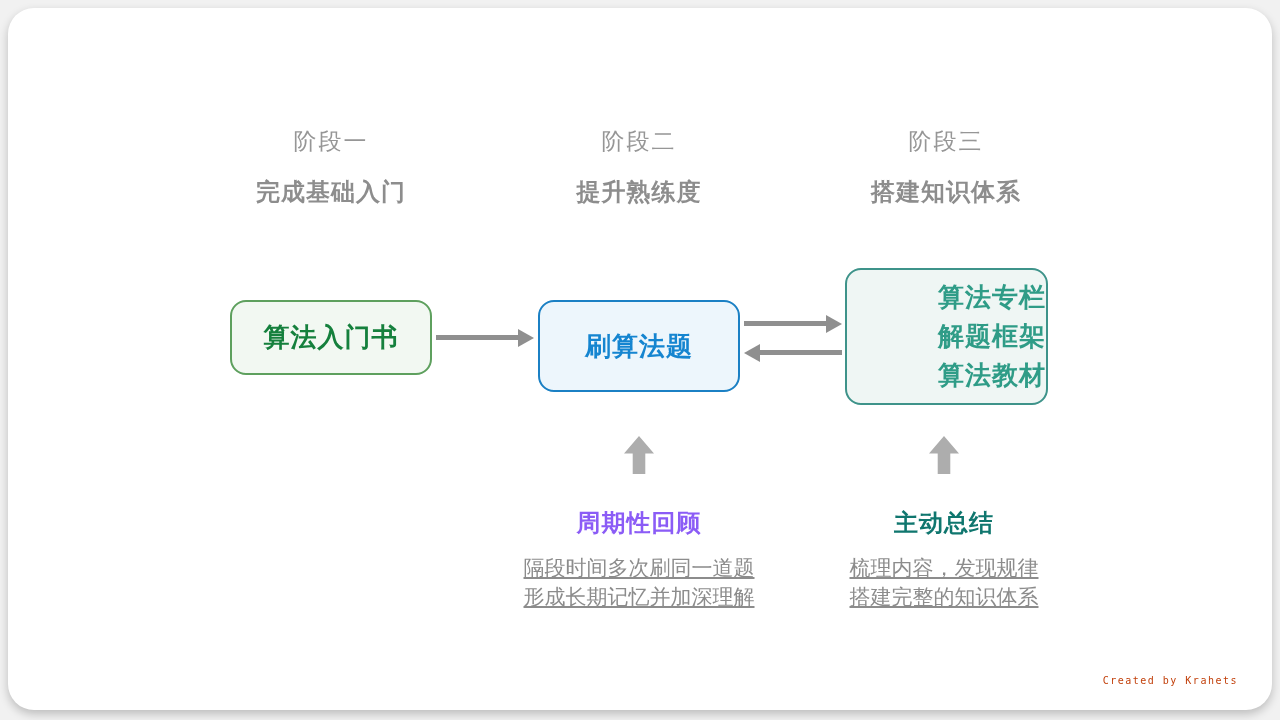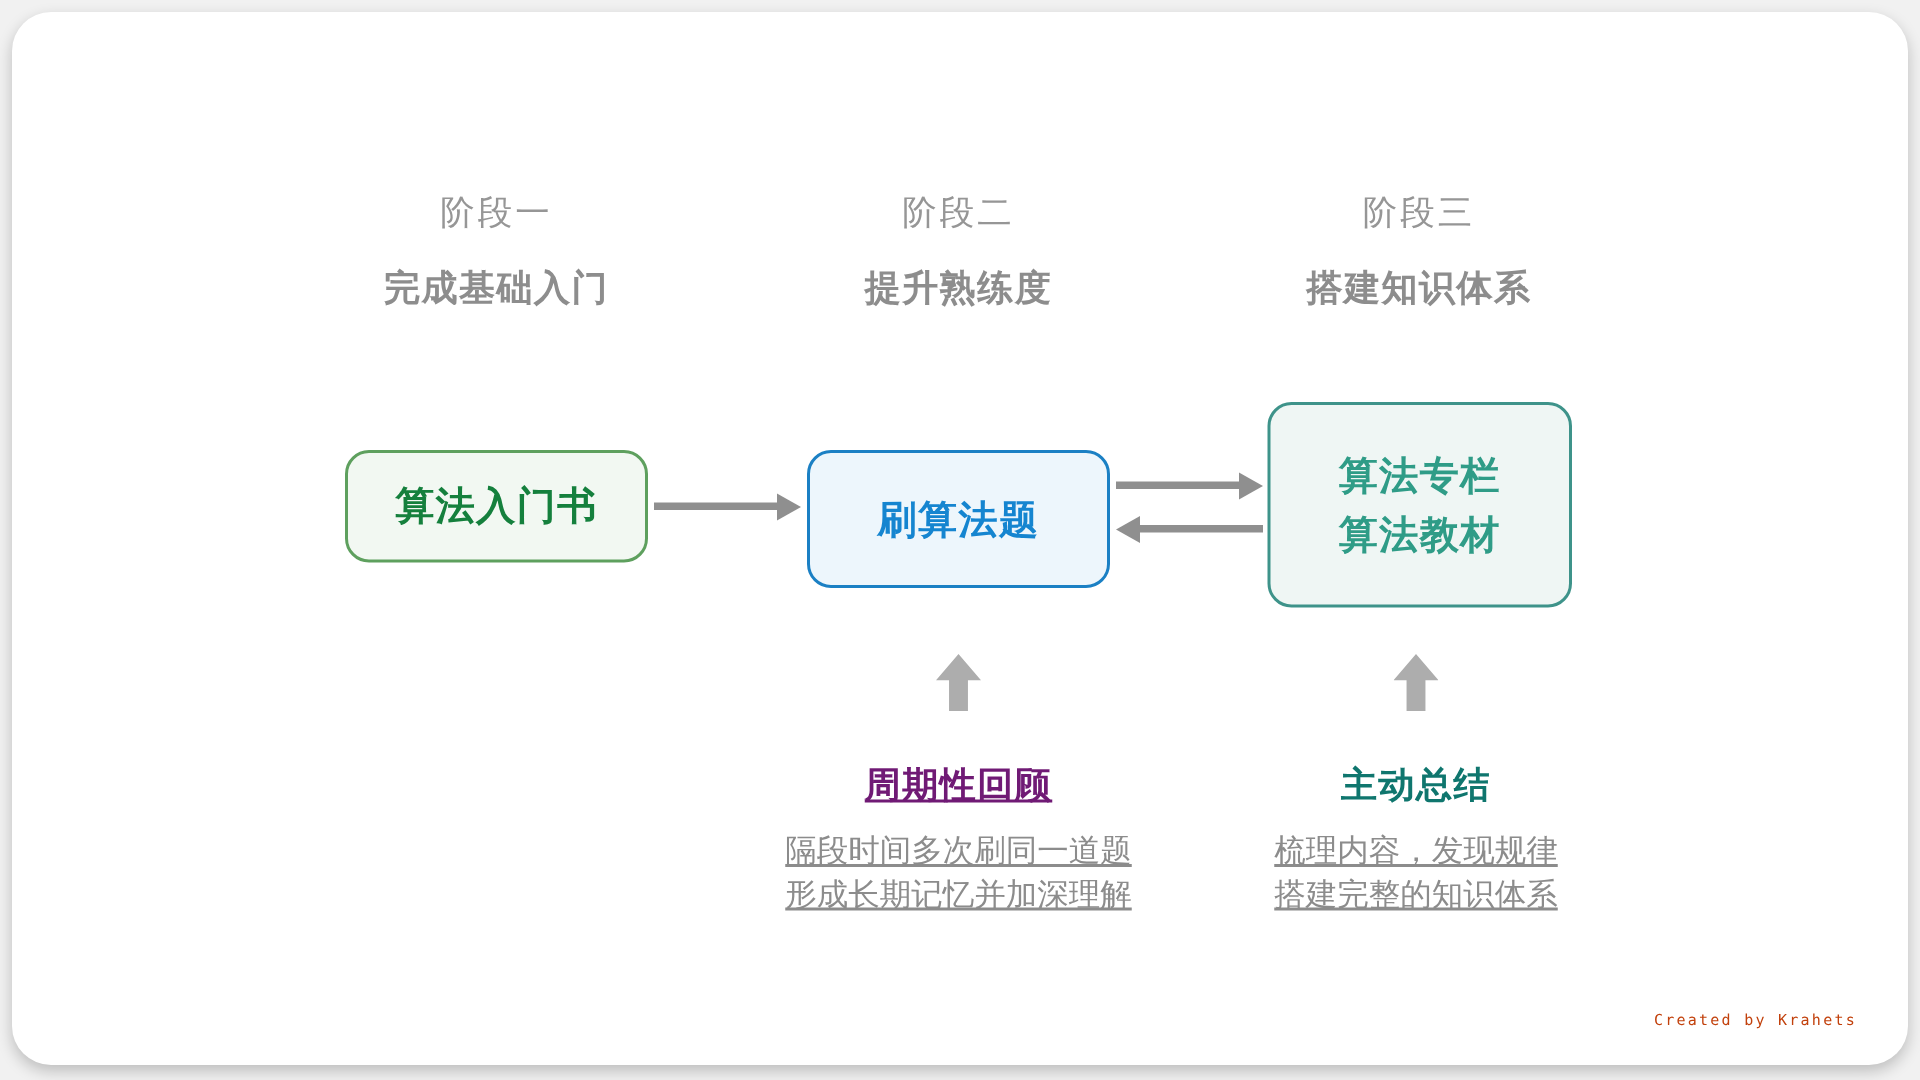--- a/index.html
+++ b/index.html
@@ -58,21 +58,21 @@
   .up-arrow {
     position: absolute;
     width: 30px; height: 38px;
     background: #adadad;
     clip-path: polygon(50% 0%, 100% 46%, 71% 46%, 71% 100%, 29% 100%, 29% 46%, 0% 46%);
   }
 
   
   .callout-title { position: absolute; top: 507px; width: 300px; text-align: center;
                    font-size: 24px; font-weight: bold; letter-spacing: 1px; }
-  .callout-title.blue { color: #701a75; text-decoration: underline; }
+  .callout-title.blue { color: #8b5cf6; }
   .callout-title.teal { color: #0f766e; }
   .callout-desc { position: absolute; top: 553px; width: 360px; text-align: center;
                   font-size: 21px; line-height: 29px; color: #8c8c8c; text-decoration: underline; }
 
   .credit {
     position: absolute; right: 42px; top: 675px;
     font-family: "DejaVu Sans Mono", "Liberation Mono", monospace;
     font-size: 10px; letter-spacing: 1.5px;
     color: #c2410c;
   }
@@ -98,22 +98,23 @@
   </div>
 
   <div class="node green" style="left:230px; top:300px; width:202px; height:75px;">
     <div class="line">算法入门书</div>
   </div>
 
   <div class="node blue" style="left:538px; top:300px; width:202px; height:92px;">
     <div class="line">刷算法题</div>
   </div>
 
-  <div class="node teal" style="left:845px; top:268px; width:203px; height:137px;">
+  <div class="node teal" style="left:845px; top:268px; width:203px; height:137px;align-items:flex-end;">
     <div class="line">算法专栏</div>
+    <div class="line">解题框架</div>
     <div class="line">算法教材</div>
   </div>
 
   <div class="h-arrow" style="left:436px; top:328px; width:98px;">
     <div class="shaft"></div>
     <div class="tri-right"></div>
   </div>
 
   <div class="h-arrow" style="left:744px; top:314px; width:98px;">
     <div class="shaft"></div>

